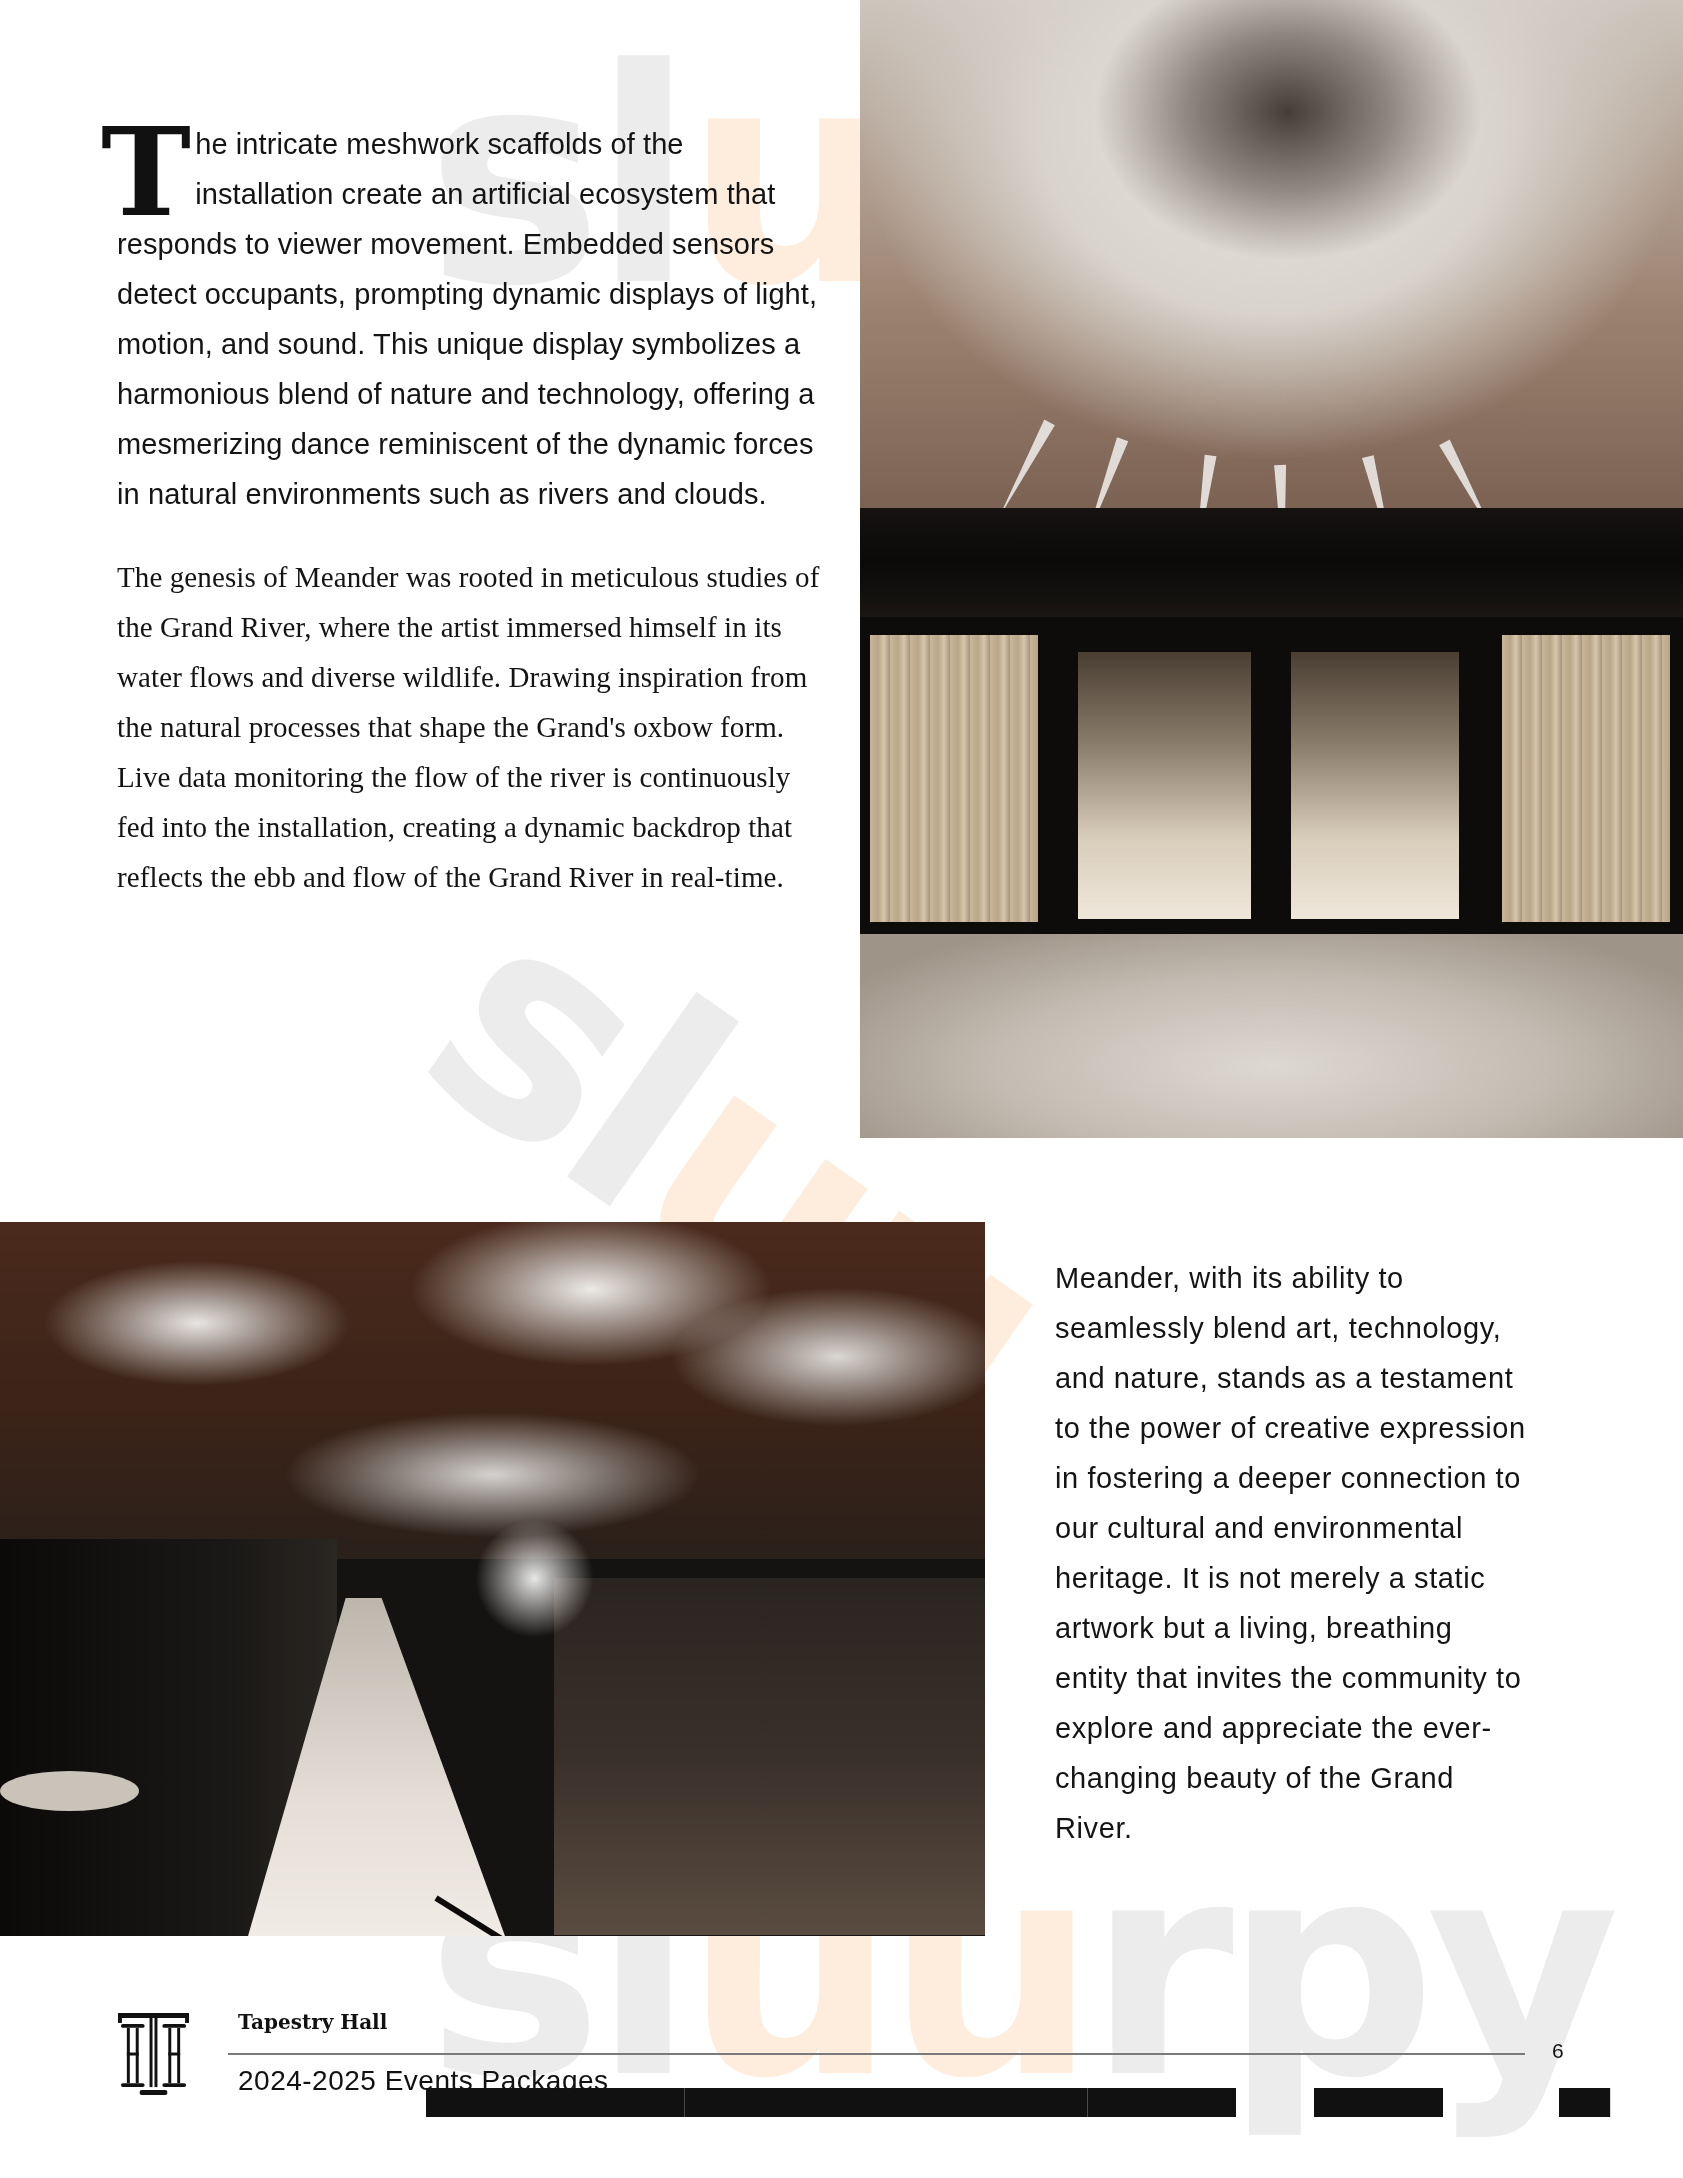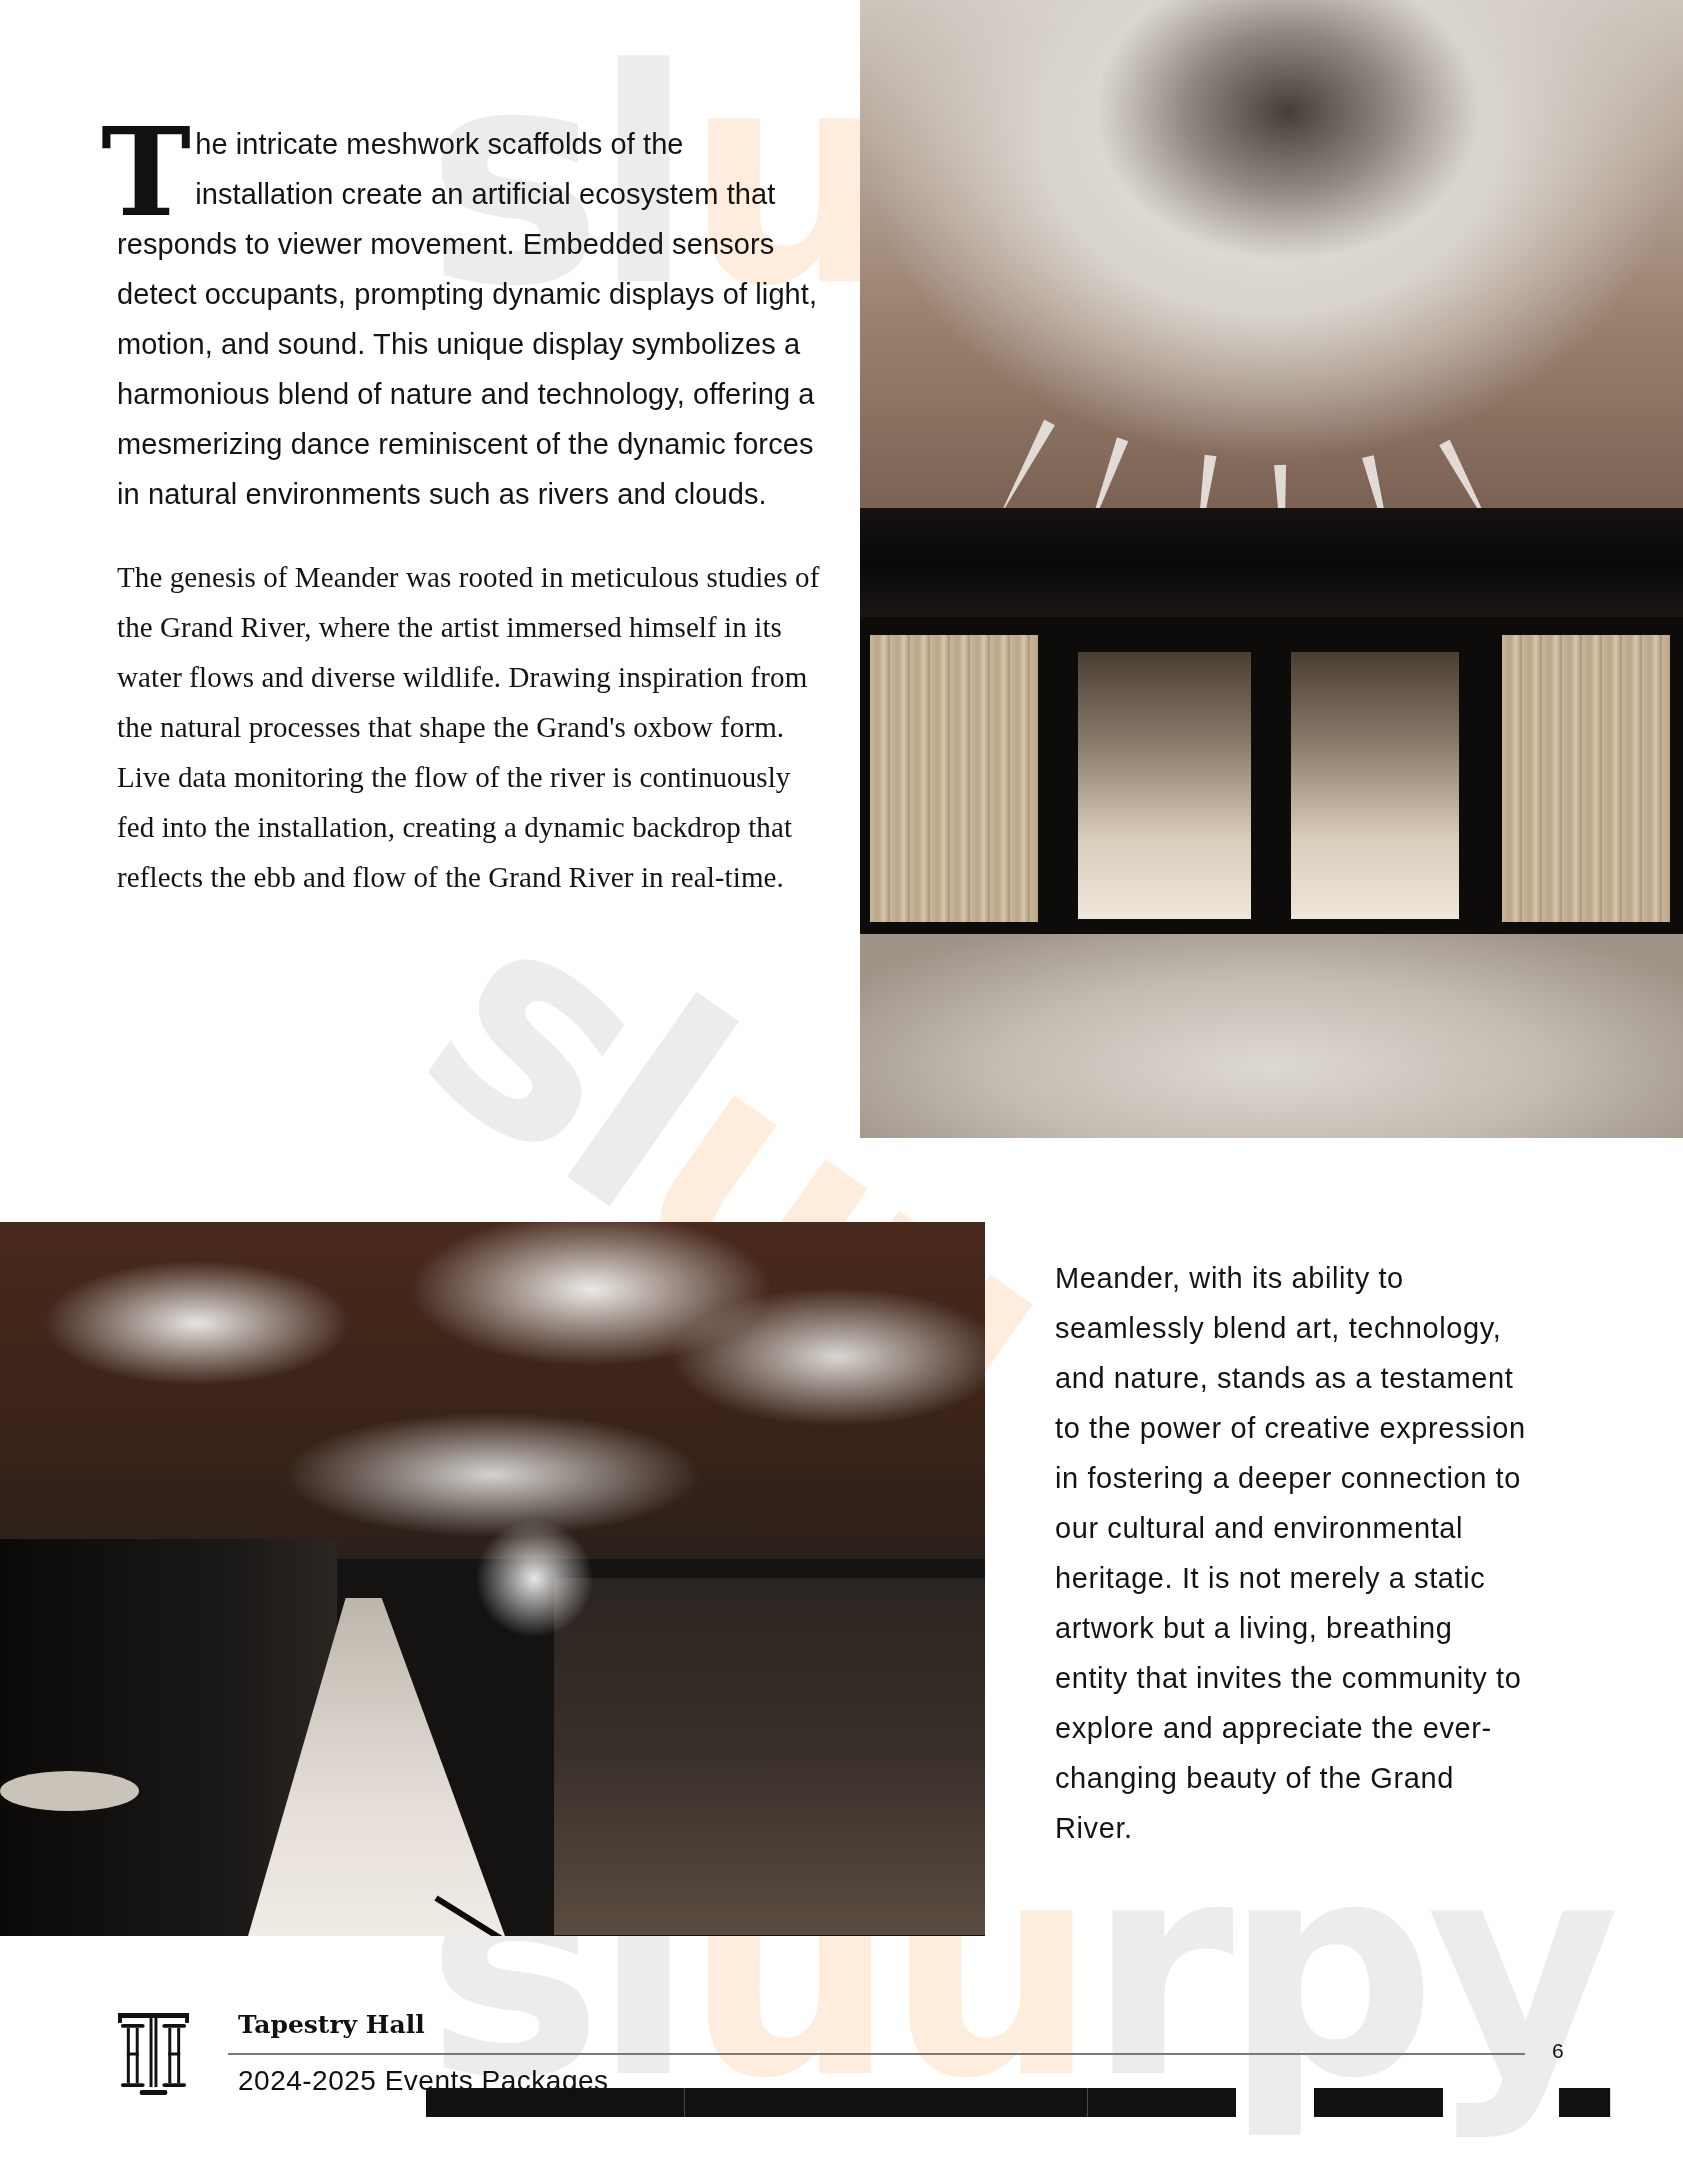--- a/index.html
+++ b/index.html
@@ -47,21 +47,21 @@
   
   .body-text { position: absolute; z-index: 2; font-family: "Liberation Sans", sans-serif; font-size: 29px; line-height: 50px; color: #141414; letter-spacing: 0.1px; }
   .body-text p { margin: 0; }
   .col-left { left: 117px; top: 119px; width: 703px; }
   .col-left p + p { margin-top: 33px; font-family: Liberation Serif, serif; }
   .dropcap { float: left; font-family: "DejaVu Serif", serif; font-weight: bold; font-size: 121px; line-height: 91px; height: 91px; margin: 8px 4px 0 -16px; color: #111; }
   .col-right { left: 1055px; top: 1253px; width: 475px; letter-spacing: 0.6px; }
 
   
   .footer-logo { position: absolute; left: 116px; top: 2013px; width: 75px; height: 85px; z-index: 2; }
-  .footer-brand { position: absolute; left: 238px; top: 2010px; font-family: "DejaVu Serif", serif; font-weight: bold; font-size: 25px; color: #111; z-index: 2; }
+  .footer-brand { position: absolute; left: 238px; top: 2010px; font-family: "DejaVu Serif", serif; font-weight: bold; font-size: 20px; color: #111; z-index: 2; }
   .footer-rule { position: absolute; left: 228px; top: 2053px; width: 1297px; height: 2px; background: #7a7a7a; z-index: 2; }
   .footer-sub { position: absolute; left: 238px; top: 2065px; font-family: Liberation Sans, sans-serif; font-size: 28px; color: #111; letter-spacing: 0.5px; z-index: 2; }
   .page-num { position: absolute; left: 1552px; top: 2039px; font-family: "Liberation Sans", sans-serif; font-size: 21px; color: #111; z-index: 2; }
 </style>
 </head>
 <body>
 
 <div class="watermark wm1">
   <span class="g">sl</span><span class="o">uu</span>
 </div>

